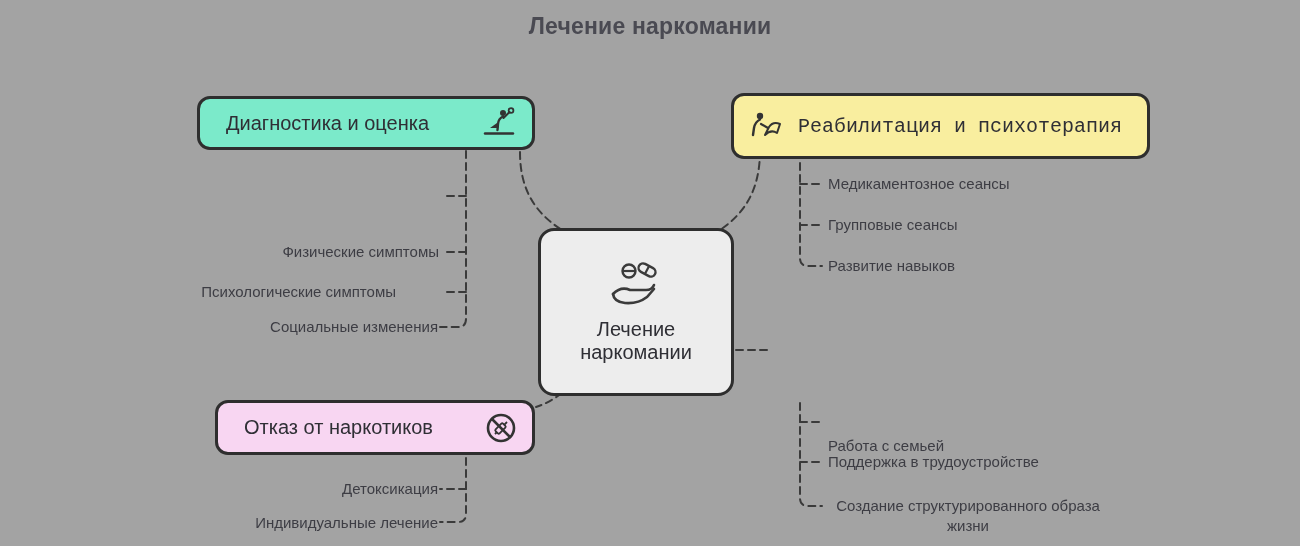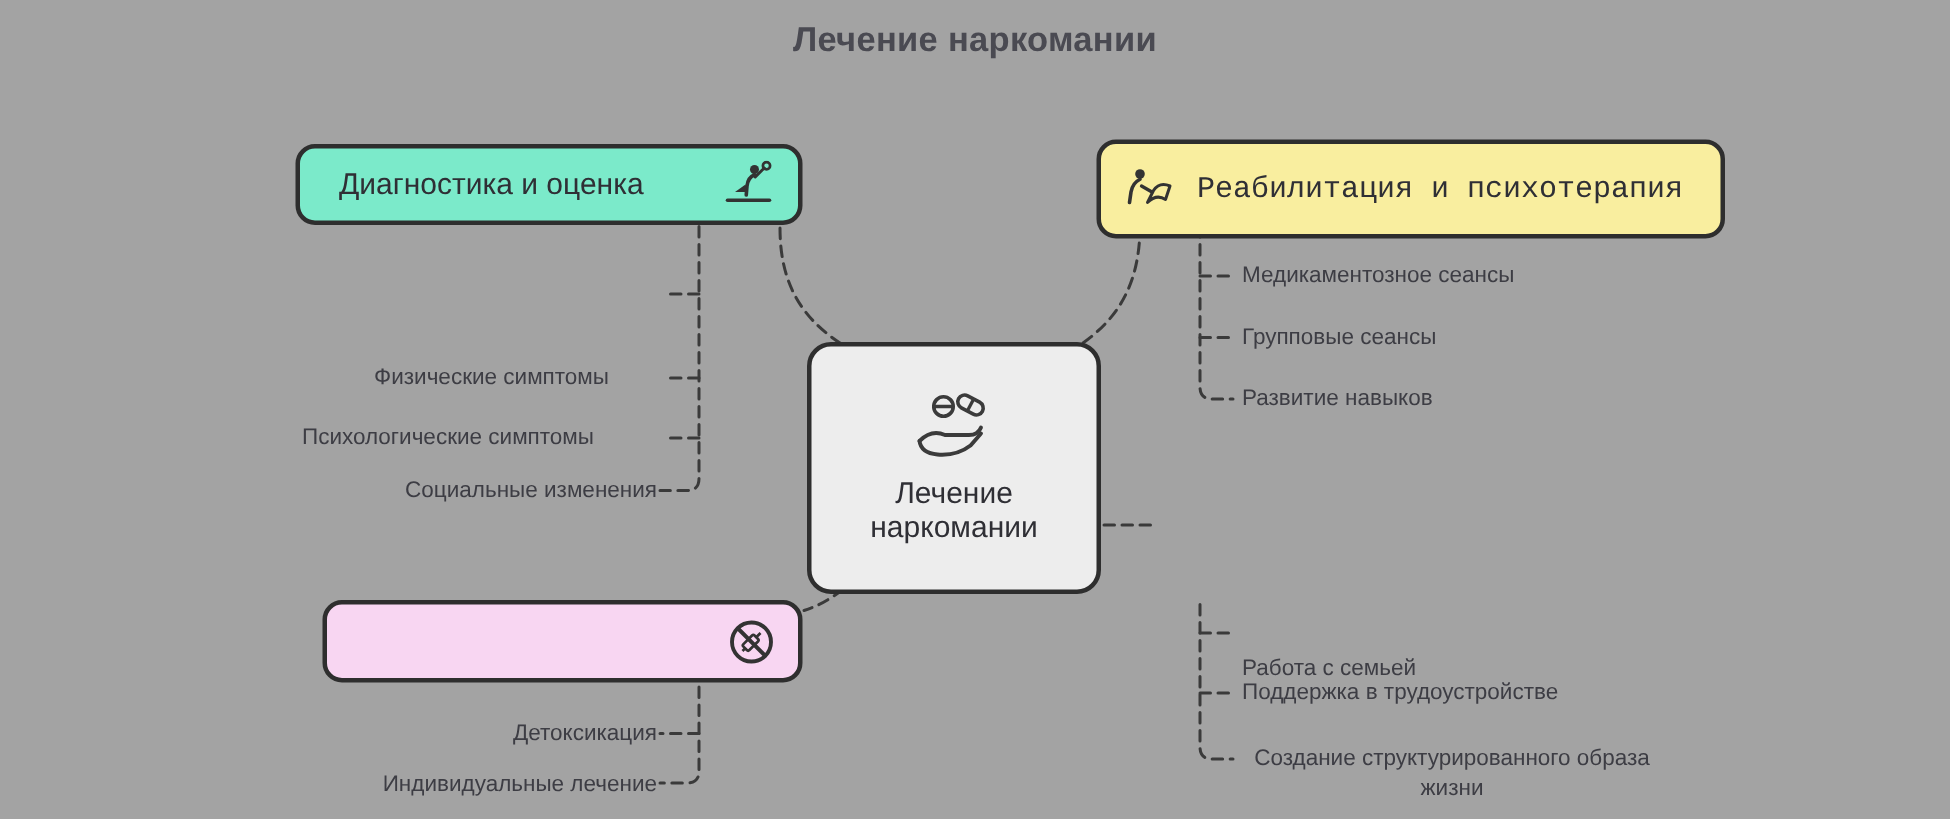--- a/index.html
+++ b/index.html
@@ -89,20 +89,21 @@
         <circle cx="12" cy="6" r="3.2" fill="#333"></circle>
         <path d="M12,9.5 q-5,2.5 -6,8.5 l-1,7" stroke="#333" stroke-width="2.4" fill="none" stroke-linecap="round"></path>
         <path d="M13,14 l7,4" stroke="#333" stroke-width="2.2" stroke-linecap="round"></path>
         <path d="M17,25 q6,-6 12,-2 l3,-9 q-7,-3 -11,3 z" fill="none" stroke="#333" stroke-width="2" stroke-linejoin="round"></path>
       </svg>
     </span>
     <span class="node-label">Реабилитация и психотерапия</span>
   </div>
 
   <div class="node branch" style="left: 215px; top: 400px; width: 320px; height: 55px; background-color: rgb(248, 214, 242);">
+    <span class="node-label" style="padding-left:12px;">Отказ от наркотиков</span>
     <span class="spacer"></span>
     <span class="node-icon">
       <svg width="34" height="34" viewBox="0 0 34 34">
         <circle cx="17" cy="17" r="13" fill="none" stroke="#333" stroke-width="2.6"></circle>
         <g transform="rotate(-45 17 17)">
           <rect x="11" y="14.2" width="10.5" height="5.6" rx="1.2" fill="none" stroke="#333" stroke-width="1.8"></rect>
           <path d="M21.5,17 h4 M8.5,17 h2.5" stroke="#333" stroke-width="1.8"></path>
         </g>
         <path d="M8,8 L26,26" stroke="#333" stroke-width="2.6" stroke-linecap="round"></path>
       </svg>
@@ -119,21 +120,21 @@
           <rect x="31" y="5.5" width="18" height="9" rx="4.5" fill="none" stroke="#3b3b3b" stroke-width="2.4"></rect>
           <path d="M40,5.5 V14.5" stroke="#3b3b3b" stroke-width="2.2"></path>
         </g>
         <path d="M6,34 q8,-8 17,-4 h16 q6,0 8,-5" fill="none" stroke="#3b3b3b" stroke-width="2.6" stroke-linecap="round"></path>
         <path d="M6,34 q1,8 12,9 q13,1 22,-6 l7,-8" fill="none" stroke="#3b3b3b" stroke-width="2.6" stroke-linecap="round"></path>
       </svg>
     </span>
     <span class="node-label">Лечение наркомании</span>
   </div>
 
-  <div class="leaf leaf-left" style="top:242px;right:894px;">Физические симптомы</div>
+  <div class="leaf leaf-left" style="top:242px;right:861px;">Физические симптомы</div>
   <div class="leaf leaf-left" style="top:282px;right:904px;">Психологические симптомы</div>
   <div class="leaf leaf-left" style="top:317px;right:862px;">Социальные изменения</div>
 
   <div class="leaf leaf-left" style="top:479px;right:862px;">Детоксикация</div>
   <div class="leaf leaf-left" style="top:513px;right:862px;">Индивидуальные лечение</div>
 
   <div class="leaf leaf-right" style="top:174px;left:828px;">Медикаментозное сеансы</div>
   <div class="leaf leaf-right" style="top:215px;left:828px;">Групповые сеансы</div>
   <div class="leaf leaf-right" style="top:256px;left:828px;">Развитие навыков</div>
 

